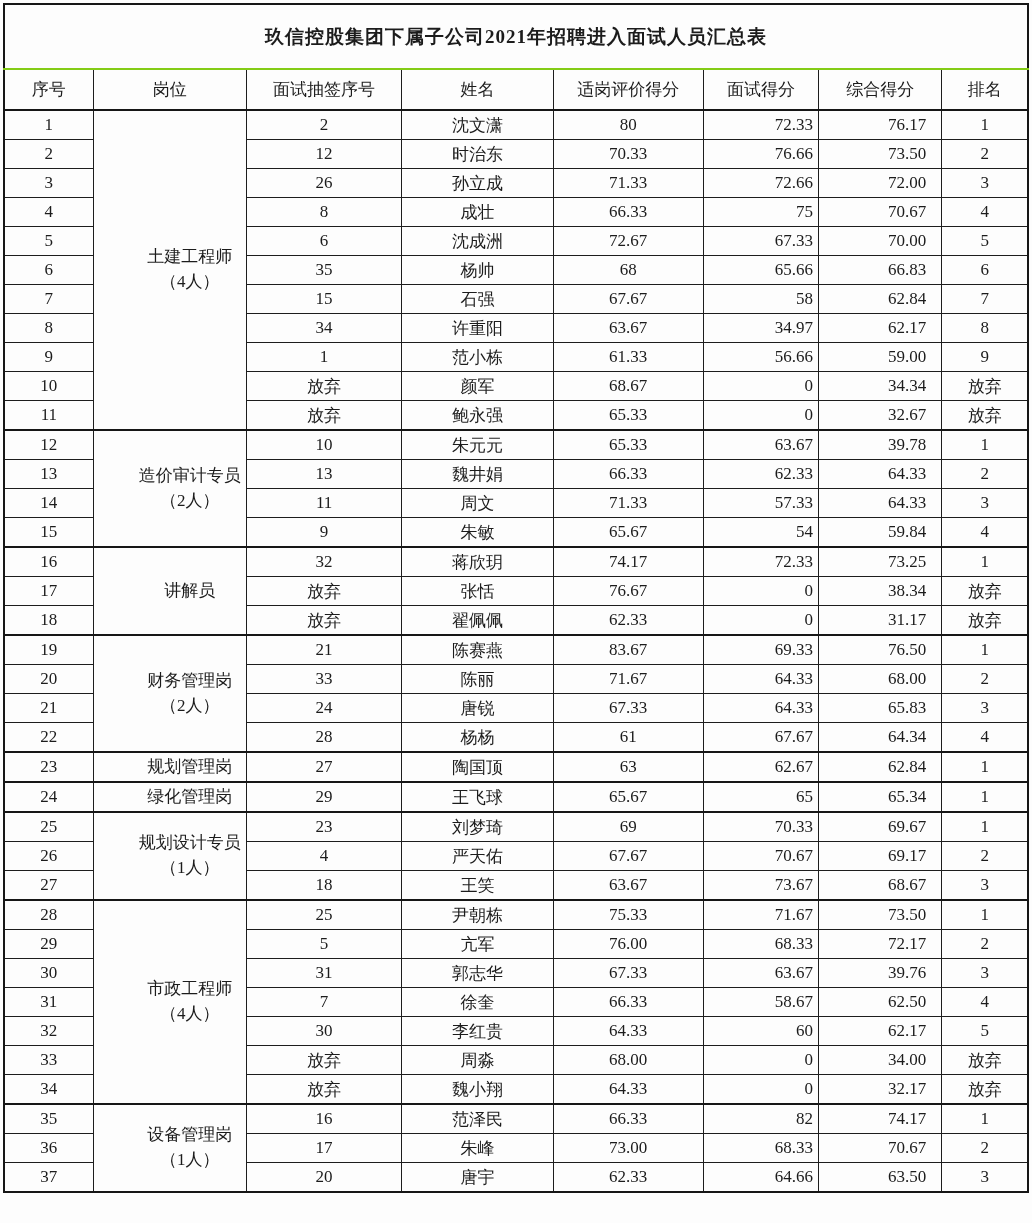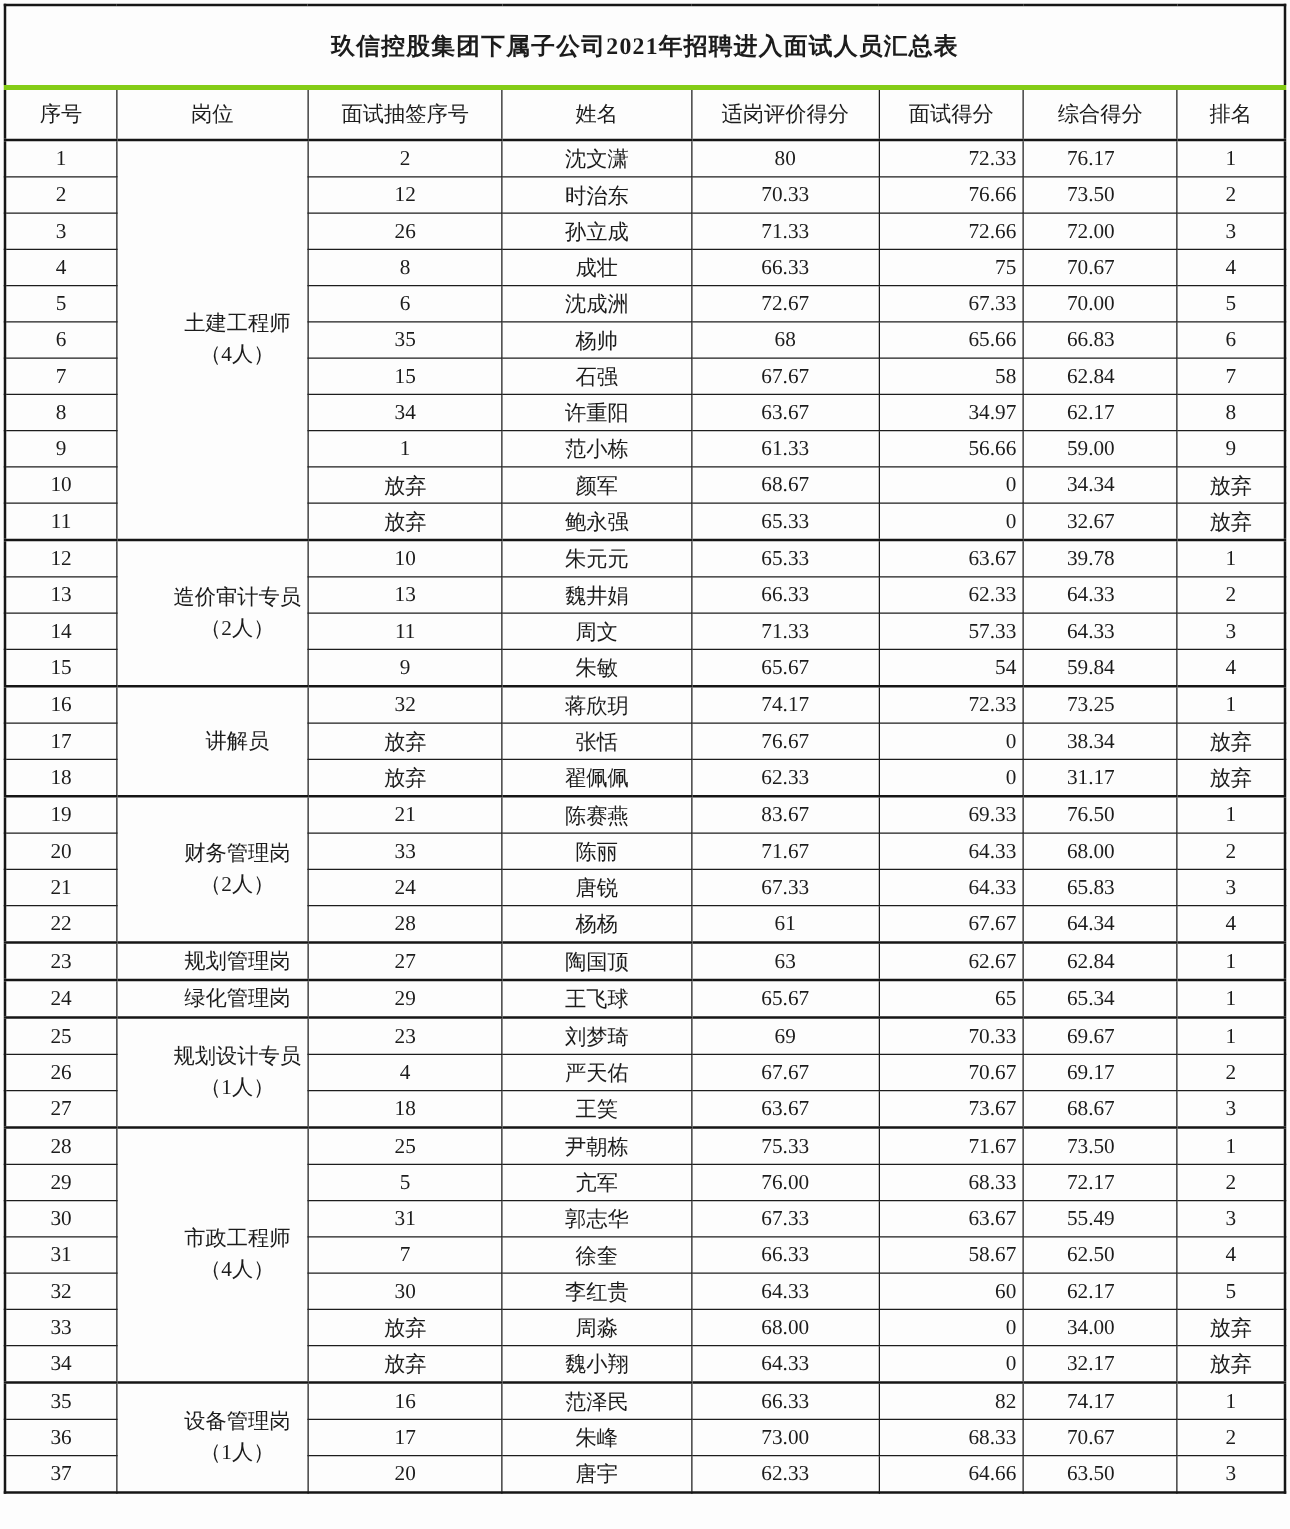--- a/index.html
+++ b/index.html
@@ -38,36 +38,36 @@
     vertical-align: middle;
     padding: 0;
     overflow: hidden;
     white-space: nowrap;
   }
   tr.title-row td {
     height: 63px;
     font-size: 19px;
     font-weight: bold;
     letter-spacing: 1px;
-    border-bottom: 4px solid #84cc16;
+    border-bottom: 2px solid #84cc16;
   }
   tr.header-row th {
     height: 39px;
     font-size: 17px;
     font-weight: normal;
     border-bottom: 2px solid #161616;
   }
   tr.data-row td {
     height: 28px;
     font-size: 17px;
   }
   tr.group-start td { border-top: 2px solid #161616; }
 
   td.cell-interview { text-align: right; padding-right: 5px; padding-left: 40px;  }
-  td.cell-overall   { padding-right: 15px; }
+  td.cell-overall   { text-align: right; padding-right: 15px; }
   td.cell-position  { font-size: 17px; line-height: 1.45; white-space: normal; padding-left: 40px; }
   .pos-sub { display: block; }
 </style>
 </head>
 <body>
 
 <div class="sheet">
   <table class="roster">
     <colgroup>
       <col class="c-no">
@@ -363,21 +363,21 @@
           <td class="cell-interview">68.33</td>
           <td class="cell-overall">72.17</td>
           <td>2</td>
         </tr>
         <tr class="data-row">
           <td>30</td>
           <td>31</td>
           <td>郭志华</td>
           <td>67.33</td>
           <td class="cell-interview">63.67</td>
-          <td class="cell-overall">55.49</td>
+          <td class="cell-overall">39.76</td>
           <td>3</td>
         </tr>
         <tr class="data-row">
           <td>31</td>
           <td>7</td>
           <td>徐奎</td>
           <td>66.33</td>
           <td class="cell-interview">58.67</td>
           <td class="cell-overall">62.50</td>
           <td>4</td>

